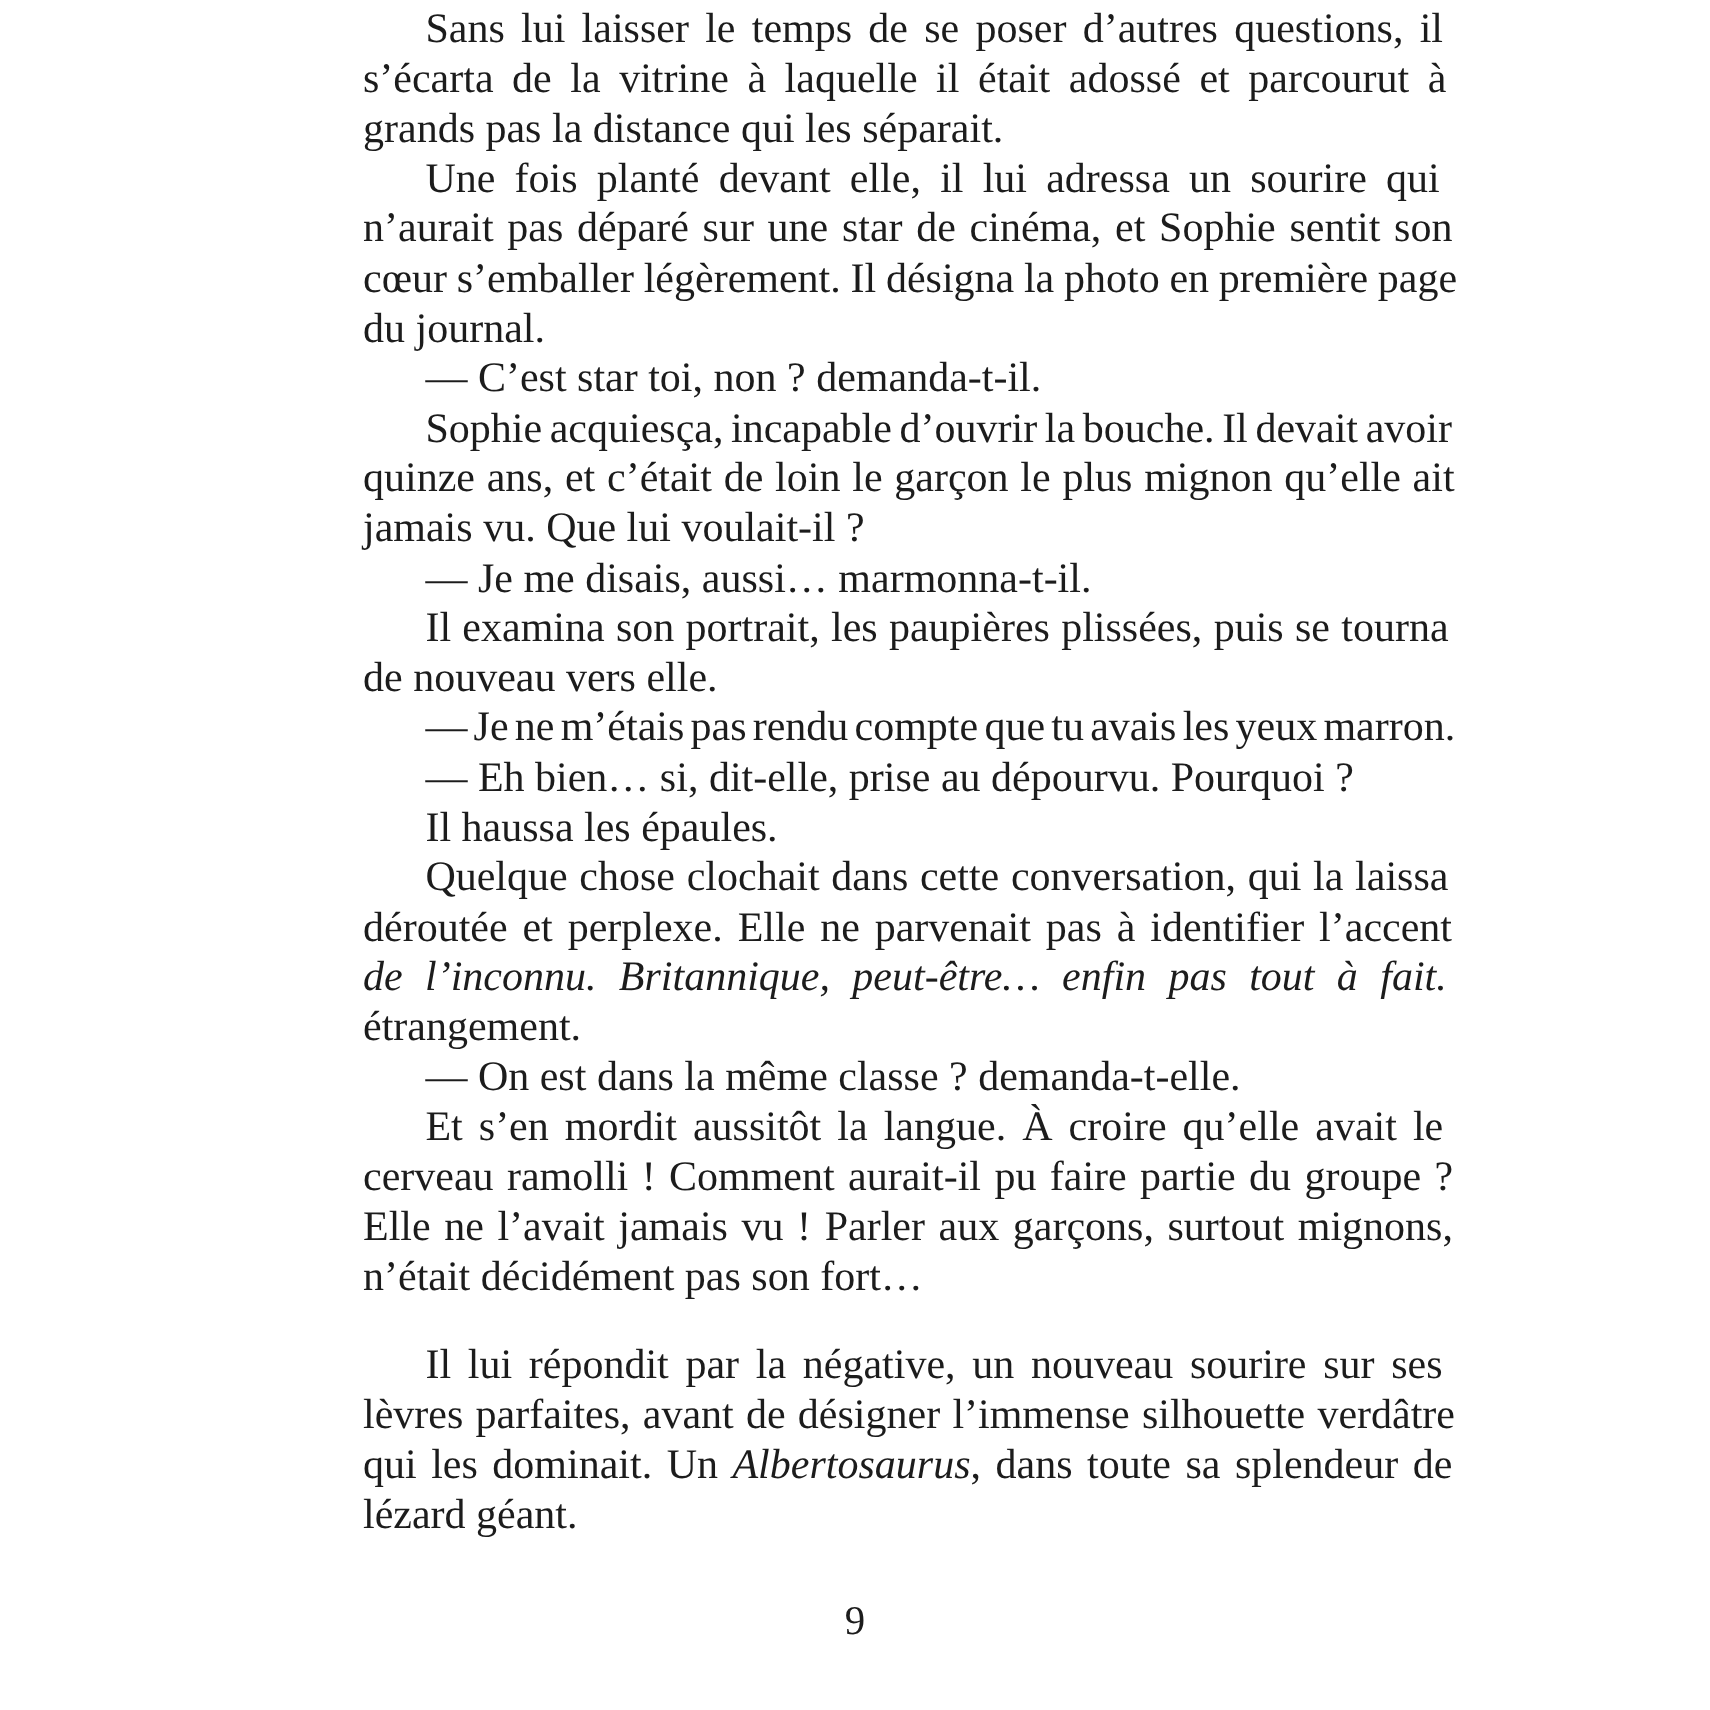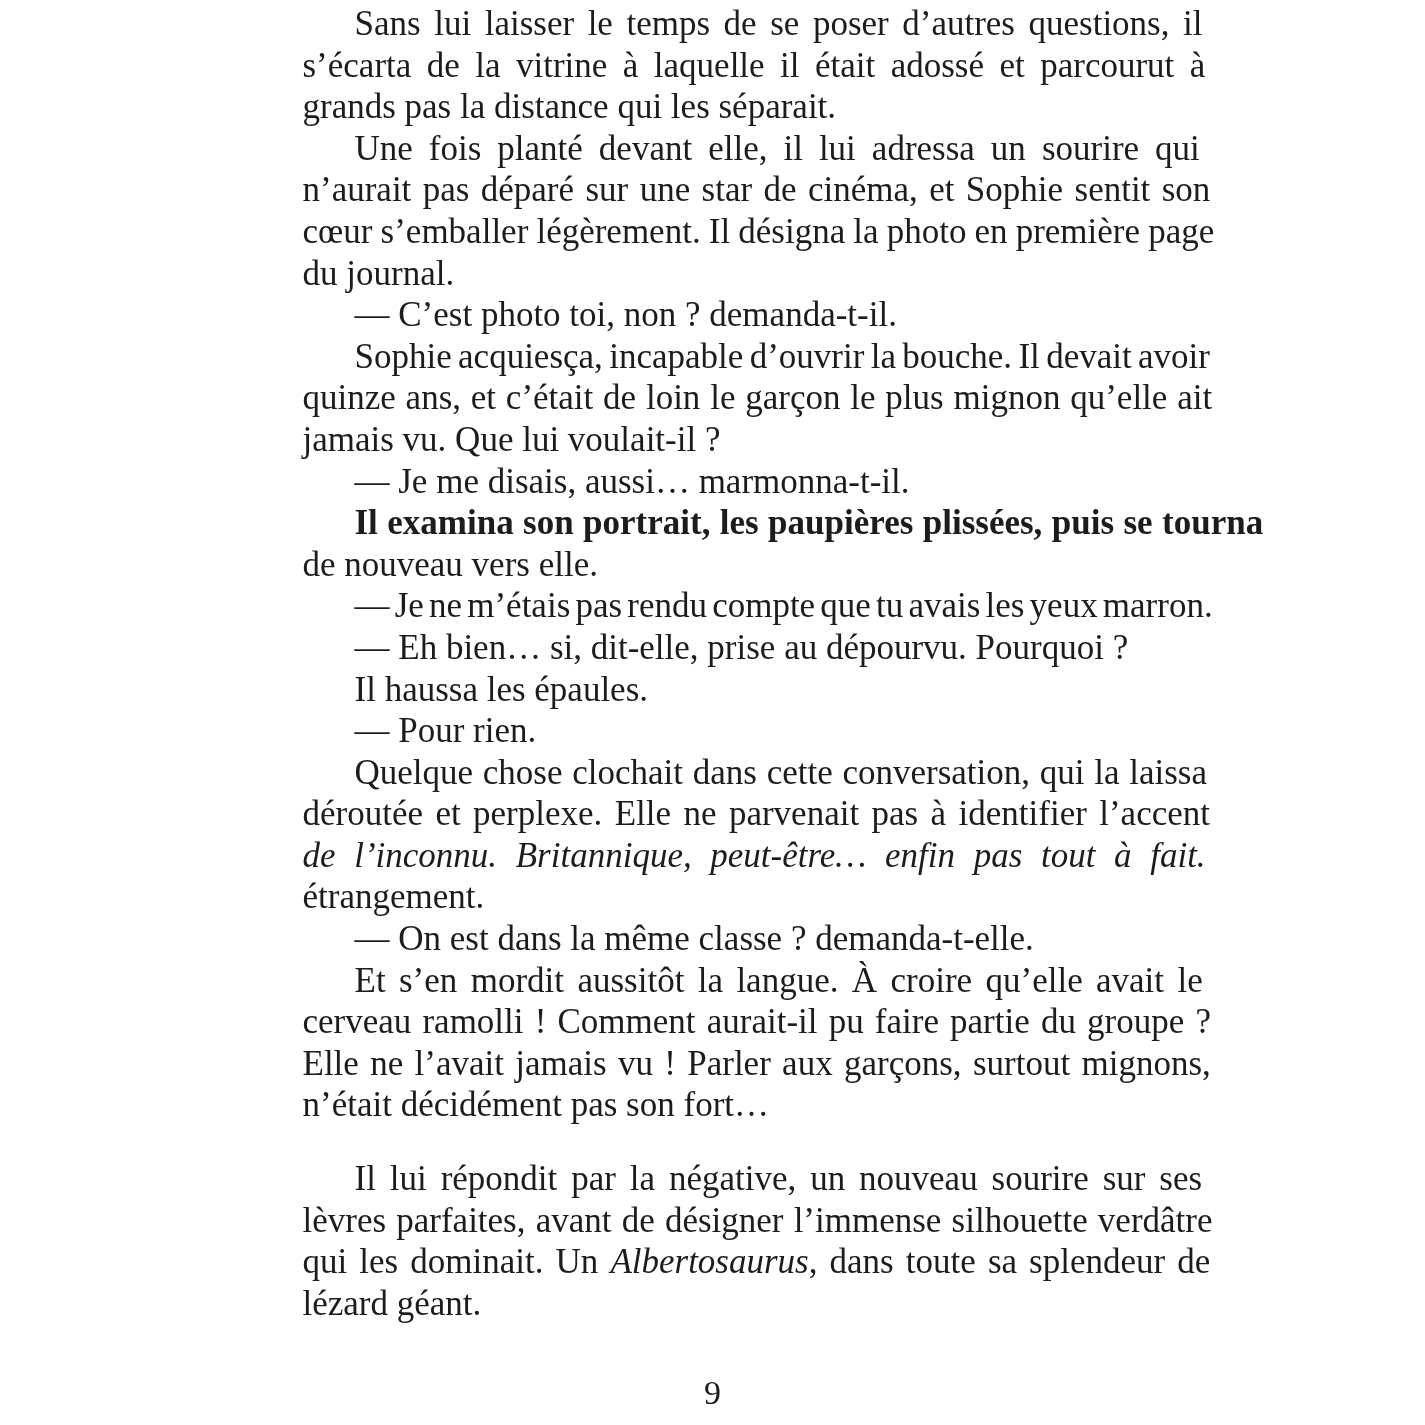--- a/index.html
+++ b/index.html
@@ -36,31 +36,30 @@
 
 <div class="page">
   <div class="text-block">
       <div class="line indent" style="word-spacing: 4.8px;"><span><span>Sans lui laisser le temps de se poser d’autres questions, il</span></span></div>
       <div class="line" style="word-spacing: 6.72px;"><span><span>s’écarta de la vitrine à laquelle il était adossé et parcourut à</span></span></div>
       <div class="line"><span><span>grands pas la distance qui les séparait.</span></span></div>
       <div class="line indent" style="word-spacing: 7.26px;"><span><span>Une fois planté devant elle, il lui adressa un sourire qui</span></span></div>
       <div class="line" style="word-spacing: 2.66px;"><span><span>n’aurait pas déparé sur une star de cinéma, et Sophie sentit son</span></span></div>
       <div class="line" style="word-spacing: -0.63px;"><span><span>cœur s’emballer légèrement. Il désigna la photo en première page</span></span></div>
       <div class="line"><span><span>du journal.</span></span></div>
-      <div class="line indent"><span><span>— C’est photo toi, non ? demanda-t-il.</span></span></div>
+      <div class="line indent"><span><span>— C’est star toi, non ? demanda-t-il.</span></span></div>
       <div class="line indent" style="word-spacing: -2.4px;"><span><span>Sophie acquiesça, incapable d’ouvrir la bouche. Il devait avoir</span></span></div>
       <div class="line" style="word-spacing: 1.05px;"><span><span>quinze ans, et c’était de loin le garçon le plus mignon qu’elle ait</span></span></div>
       <div class="line"><span><span>jamais vu. Que lui voulait-il ?</span></span></div>
       <div class="line indent"><span><span>— Je me disais, aussi… marmonna-t-il.</span></span></div>
-      <div class="line indent" style="word-spacing: 0.67px; font-weight: bold;"><span><span>Il examina son portrait, les paupières plissées, puis se tourna</span></span></div>
+      <div class="line indent" style="word-spacing: 0.67px;"><span><span>Il examina son portrait, les paupières plissées, puis se tourna</span></span></div>
       <div class="line"><span><span>de nouveau vers elle.</span></span></div>
       <div class="line indent" style="word-spacing: -3.57px;"><span><span>— Je ne m’étais pas rendu compte que tu avais les yeux marron.</span></span></div>
       <div class="line indent"><span><span>— Eh bien… si, dit-elle, prise au dépourvu. Pourquoi ?</span></span></div>
       <div class="line indent"><span><span>Il haussa les épaules.</span></span></div>
-      <div class="line indent"><span><span>— Pour rien.</span></span></div>
       <div class="line indent" style="word-spacing: 0.99px;"><span><span>Quelque chose clochait dans cette conversation, qui la laissa</span></span></div>
       <div class="line" style="word-spacing: 3.66px;"><span><span>déroutée et perplexe. Elle ne parvenait pas à identifier l’accent</span></span></div>
       <div class="line" style="word-spacing: 9.89px; font-style: italic;"><span><span>de l’inconnu. Britannique, peut-être… enfin pas tout à fait.</span></span></div>
       <div class="line"><span><span>étrangement.</span></span></div>
       <div class="line indent"><span><span>— On est dans la même classe ? demanda-t-elle.</span></span></div>
       <div class="line indent" style="word-spacing: 4.64px;"><span><span>Et s’en mordit aussitôt la langue. À croire qu’elle avait le</span></span></div>
       <div class="line" style="word-spacing: 2.41px;"><span><span>cerveau ramolli ! Comment aurait-il pu faire partie du groupe ?</span></span></div>
       <div class="line" style="word-spacing: 2.57px;"><span><span>Elle ne l’avait jamais vu ! Parler aux garçons, surtout mignons,</span></span></div>
       <div class="line"><span><span>n’était décidément pas son fort…</span></span></div>
       <div class="line indent" style="word-spacing: 5.16px; margin-top: 32px;"><span><span>Il lui répondit par la négative, un nouveau sourire sur ses</span></span></div>

